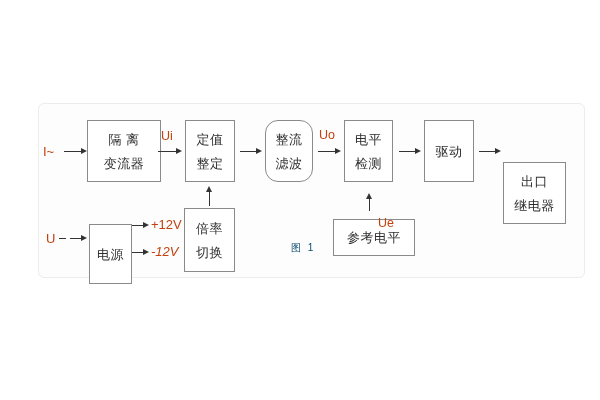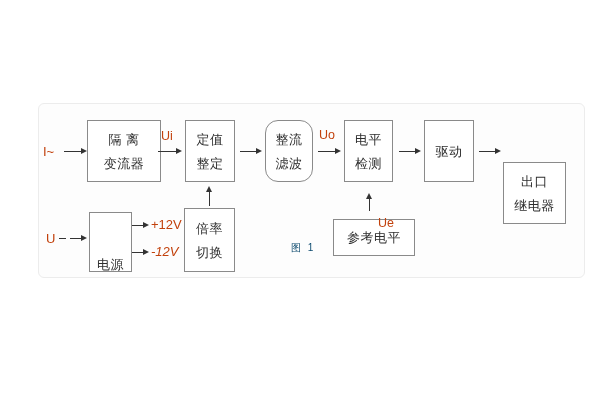--- a/index.html
+++ b/index.html
@@ -14,21 +14,21 @@
          display:flex; flex-direction:column; align-items:center; justify-content:center;
          row-gap:11px; font-size:13px; line-height:13px; color:#2e2e2e;
          letter-spacing:0.5px; white-space:nowrap; }
 
   .box-isolation  { left:87px;  top:120px; width:74px; height:62px; }
   .box-setting    { left:185px; top:120px; width:50px; height:62px; }
   .box-rectifier  { left:265px; top:120px; width:48px; height:62px;border-radius:13px; }
   .box-level      { left:344px; top:120px; width:49px; height:62px; }
   .box-drive      { left:424px; top:120px; width:50px; height:62px; }
   .box-relay      { left:503px; top:120px; width:63px; height:62px;margin-top:42px; }
-  .box-power      { left:89px;  top:212px; width:43px; height:60px;justify-content:flex-end; }
+  .box-power      { left:89px;  top:224px; width:43px; height:60px; }
   .box-multiplier { left:184px; top:208px; width:51px; height:64px; }
   .box-reference  { left:333px; top:219px; width:82px; height:37px; row-gap:0; }
 
   .lbl { position:absolute; font-size:13px; line-height:13px; color:#c2410c; white-space:nowrap; }
   .sig { font-size:12.5px; }
 
   
   .harrow { position:absolute; height:1px; background:#333; }
   .harrow::after { content:''; position:absolute; right:-6px; top:-3px; width:0; height:0;
                    border-left:6px solid #333; border-top:3px solid transparent;

